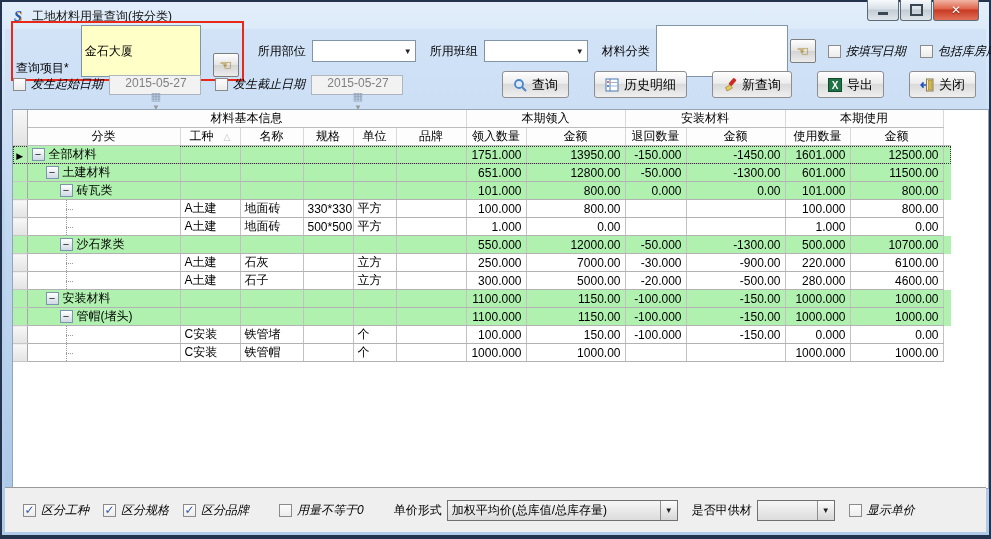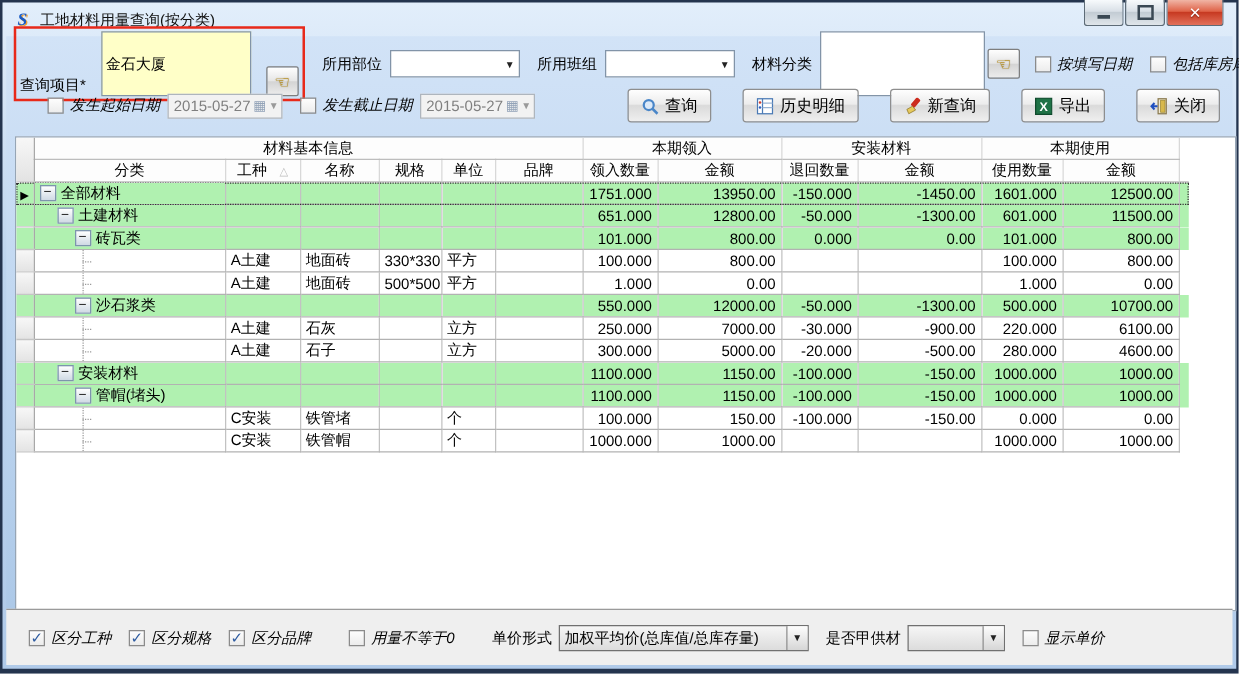--- a/index.html
+++ b/index.html
@@ -14,34 +14,34 @@
   .winbtns{position:absolute;top:-2px;right:10px;display:flex;}
   .winbtn{height:20px;border:1px solid #5d6b77;border-top:none;display:flex;align-items:center;justify-content:center;border-radius:0 0 3px 3px;margin-left:1px;}
   .winbtn.min,.winbtn.max{width:30px;background:linear-gradient(#f7fafc,#d9e0e7 45%,#c3ccd4 50%,#dfe5ea);}
   .winbtn.close{width:44px;background:linear-gradient(#f0b5a5,#df6348 45%,#c73a22 50%,#e2705a);color:#fff;font-weight:bold;text-shadow:0 1px 1px #7c1a0a;}
   .glyph-min{width:10px;height:3px;background:#3a4854;margin-top:6px;}
   .glyph-max{width:9px;height:8px;border:2px solid #3a4854;}
   
   .client{position:absolute;left:3px;right:3px;top:27px;bottom:3px;background:linear-gradient(180deg,#d2e3f7,#bcd4ef 55%,#a9c6e6);}
   
   .frow1{position:absolute;left:6px;top:8px;height:28px;display:flex;align-items:center;}
-  .frow2{position:absolute;left:8px;top:42px;right:10px;height:27px;display:flex;align-items:center;margin-left:25px;}
+  .frow2{position:absolute;left:8px;top:42px;right:10px;height:27px;display:flex;align-items:center;}
   .redbox{display:inline-flex;align-items:flex-end;gap:12px;border:2px solid #e8291a;padding:2px 3px;}
   .lbl{white-space:nowrap;}
   .txt{height:18px;border:1px solid #8294a8;background:#fff;padding:16px 3px;font:12px "Liberation Sans","DejaVu Sans",sans-serif;}
   .txt.yellow{background:#ffffc8;width:112px;}
   .txt.wide{width:124px;}
   .handbtn{width:24px;height:22px;border:1px solid #7e7e7e;border-radius:2px;background:linear-gradient(#fefefe,#e6e6e6 48%,#d4d4d4 52%,#ececec);display:inline-flex;align-items:center;justify-content:center;}
   .hand-ico{color:#c09010;font-size:14px;line-height:1;text-shadow:0 0 1px #6b5200;}
   .combo{height:20px;background:#fff;border:1px solid #8294a8;display:inline-flex;align-items:center;justify-content:space-between;padding:0 3px;}
   .combo .arr{font-size:8px;color:#222;margin-left:4px;}
   .cbwrap{display:inline-flex;align-items:center;gap:5px;white-space:nowrap;font-style:italic;}
   .cb{width:13px;height:13px;border:1px solid #8b8b8b;background:linear-gradient(#fdfdfd,#ececec);display:inline-flex;align-items:center;justify-content:center;box-sizing:border-box;}
   .cb.on::after{content:"✓";color:#2c5aa0;font-size:12px;font-weight:bold;line-height:1;margin-top:-1px;}
-  .datefield{height:20px;width:92px;border:1px solid #aeb5bd;background:#f2f2f2;color:#7e8killed4;display:inline-flex;align-items:center;justify-content:space-between;padding:0 2px 0 4px;box-sizing:border-box;}
+  .datefield{height:20px;width:92px;border:1px solid #aeb5bd;background:#f2f2f2;color:#7e8killed4;display:inline-flex;align-items:center;justify-content:space-between;padding:0 2px 0 4px;box-sizing:border-box;flex-direction:column;}
   .datefield .dval{color:#7f7f7f;}
   .datefield .cal{color:#93a3b8;font-size:11px;}
   .datefield .darr{color:#9a9a9a;font-size:8px;}
   .toolbar{margin-left:auto;display:flex;gap:25px;text-align:center;}
   .btn{display:inline-flex;align-items:center;gap:5px;height:25px;padding:0 10px;border:1px solid #8e8e8e;border-radius:3px;background:linear-gradient(#fefefe,#ececec 45%,#dadada 50%,#efefef);font-size:13px;white-space:nowrap;}
   
   .grid-wrap{position:absolute;left:7px;top:80px;width:975px;height:378px;background:#fff;border:1px solid #96a5b5;overflow:hidden;}
   table.grid{border-collapse:collapse;table-layout:fixed;width:938px;}
   .grid th,.grid td{padding:0 4px;height:17px;overflow:hidden;white-space:nowrap;font-weight:normal;box-sizing:border-box;}
   .grid thead th{background:#fdfdfd;border-right:1px solid #d8d8d8;border-bottom:1px solid #bdbdbd;text-align:center;}
@@ -504,21 +504,21 @@
           <span>区分品牌</span>
         </span>
         <span class="sp30"></span>
         <span class="cbwrap">
           <span class="cb"></span>
           <span>用量不等于0</span>
         </span>
         <span class="sp30"></span>
         <span class="lbl">单价形式</span>
         <span style="width:5px;flex:none;"></span>
-        <span class="fcombo" style="width:200px;">
+        <span class="fcombo" style="width:231px;">
           <span class="fval">加权平均价(总库值/总库存量)</span>
           <span class="fbtn">▼</span>
         </span>
         <span class="sp14"></span>
         <span class="lbl">是否甲供材</span>
         <span style="width:5px;flex:none;"></span>
         <span class="fcombo" style="width:78px;">
           <span class="fval"></span>
           <span class="fbtn">▼</span>
         </span>

